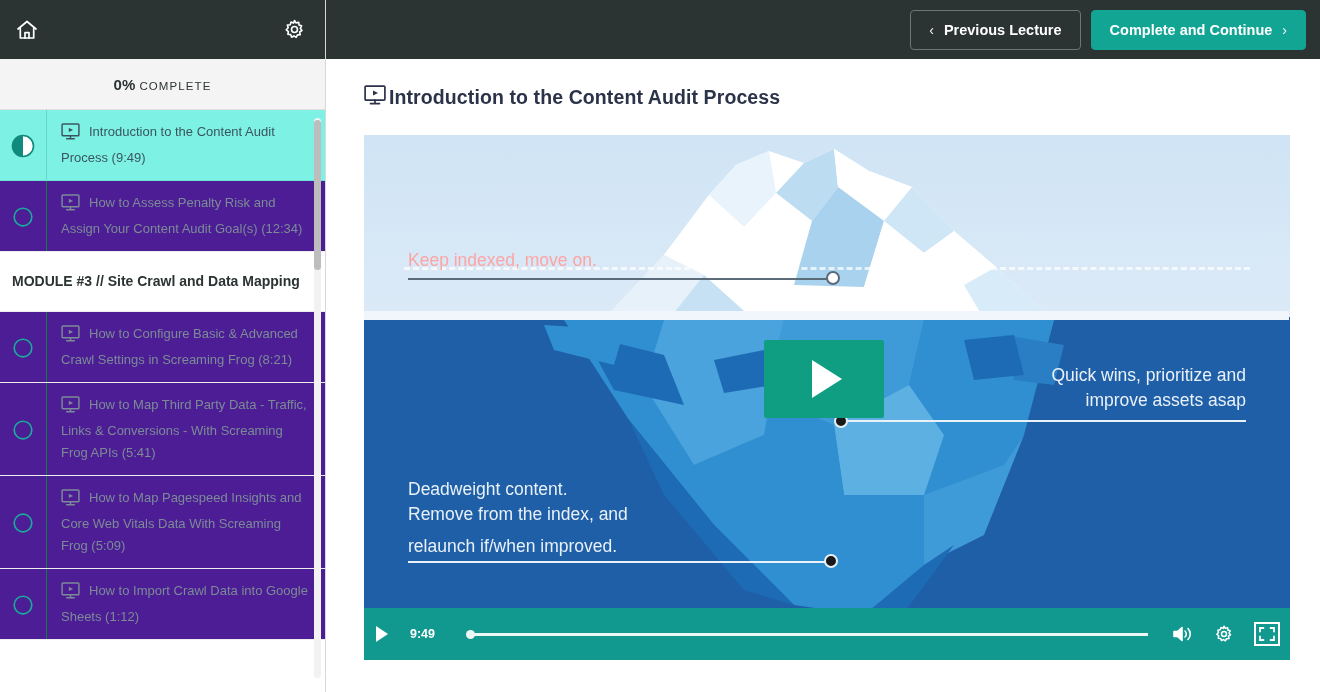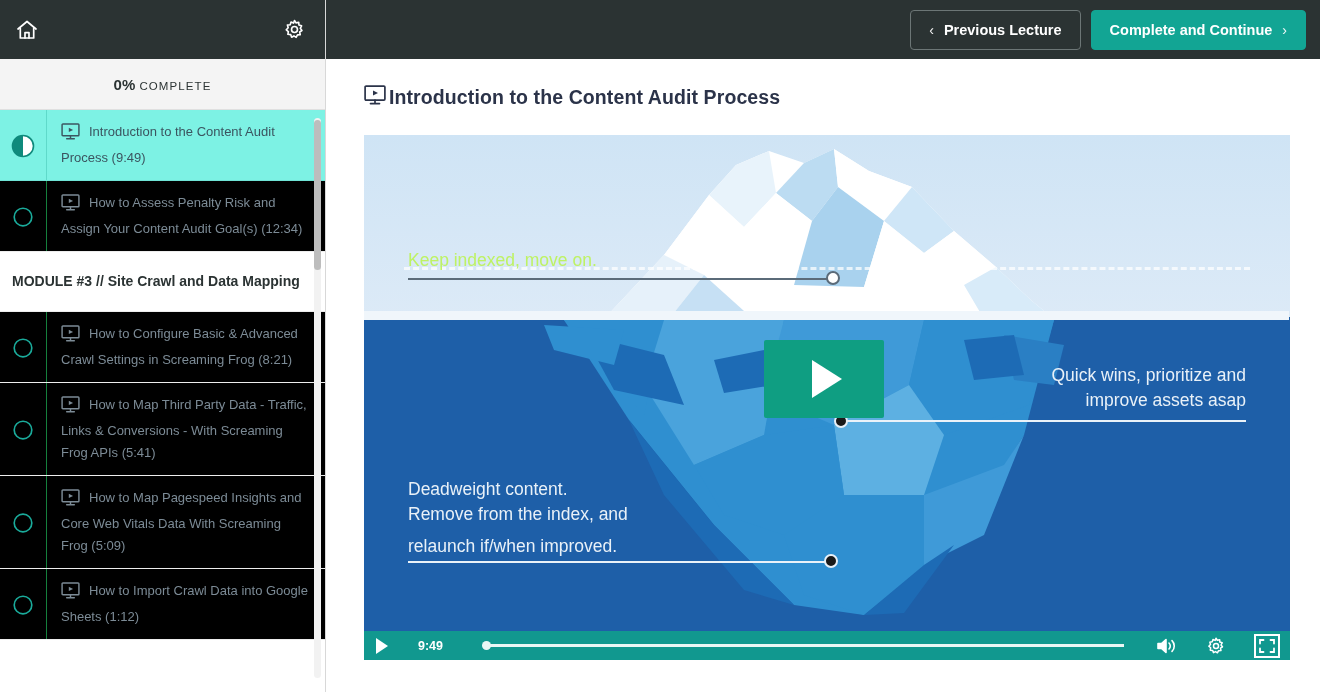--- a/index.html
+++ b/index.html
@@ -43,21 +43,21 @@
   .progress-text .lbl { font-size: 11.5px; letter-spacing: 1.1px; }
 
   .lecture-list {
     flex: 1; overflow: hidden; position: relative;
     background: #ffffff;
   }
   .lec-row {
     display: flex; align-items: flex-start;
     border-bottom: 1px solid #ededed;
     min-height: 56px;
-    background: #000000;
+    background: #4c1d95;
     cursor: pointer;
   }
   .lec-row.active { background: #7df2e4; border-bottom-color: #6fe3d5; }
   .lec-status {
     width: 46px; flex: none;
     display: flex; align-items: center; justify-content: center;
     align-self: stretch;
     padding-top: 2px;
   }
   .lec-body {
@@ -120,21 +120,21 @@
     position: relative;
     height: 525px;
     overflow: hidden;
     background: #0f5aa8;
   }
   .video-stage { position: absolute; inset: 0; }
   .sky { position: absolute; left:0; right:0; top:0; height: 182px; background: linear-gradient(#cfe4f5, #dceaf7); }
   .sea { position: absolute; left:0; right:0; top:182px; bottom:0; background: #1e5fa8; }
 
   .cap-txt {
-    position: absolute; color: #bef264; font-size: 17.5px; line-height: 25px;
+    position: absolute; color: #fca5a5; font-size: 17.5px; line-height: 25px;
   }
   .cap-light { color: #e9f1f8; }
   .cap-line { position: absolute; height: 2px; background: #5b6b79; }
   .cap-line-light { background: #eaf2f9; }
   .cap-dot {
     position: absolute; width: 14px; height: 14px; border-radius: 50%;
     border: 2px solid #5b6b79; background: #fff;
   }
   .cap-dot-dark { border-color: #e8f0f7; background: #1a1a1a; }
 
@@ -150,23 +150,23 @@
   }
   .play-tri {
     width: 0; height: 0;
     border-left: 30px solid #ffffff;
     border-top: 19px solid transparent;
     border-bottom: 19px solid transparent;
     margin-left: 6px;
   }
 
   .controls {
-    position: absolute; left: 0; right: 0; bottom: 0; height: 29px;
+    position: absolute; left: 0; right: 0; bottom: 0; height: 52px;
     background: #11988f; display: flex; align-items: center;
-    padding: 0 10px; gap: 28px;
+    padding: 0 10px; gap: 20px;
   }
   .ctrl-icon { display: flex; align-items: center; justify-content: center; cursor: pointer; }
   .time { color: #fff; font-size: 12.5px; font-weight: bold; min-width: 34px; }
   .scrub { flex: 1; height: 14px; position: relative; display: flex; align-items: center; cursor: pointer; }
   .scrub-track { position: absolute; left: 8px; right: 4px; height: 3px; background: #eaf7f5; }
   .scrub-knob { position: absolute; left: 2px; width: 9px; height: 9px; border-radius: 50%; background: #eaf7f5; }
   .fs-box { border: 2px solid #ffffff; width: 26px; height: 24px; display:flex; align-items:center; justify-content:center; }
 </style>
 </head>
 <body>

